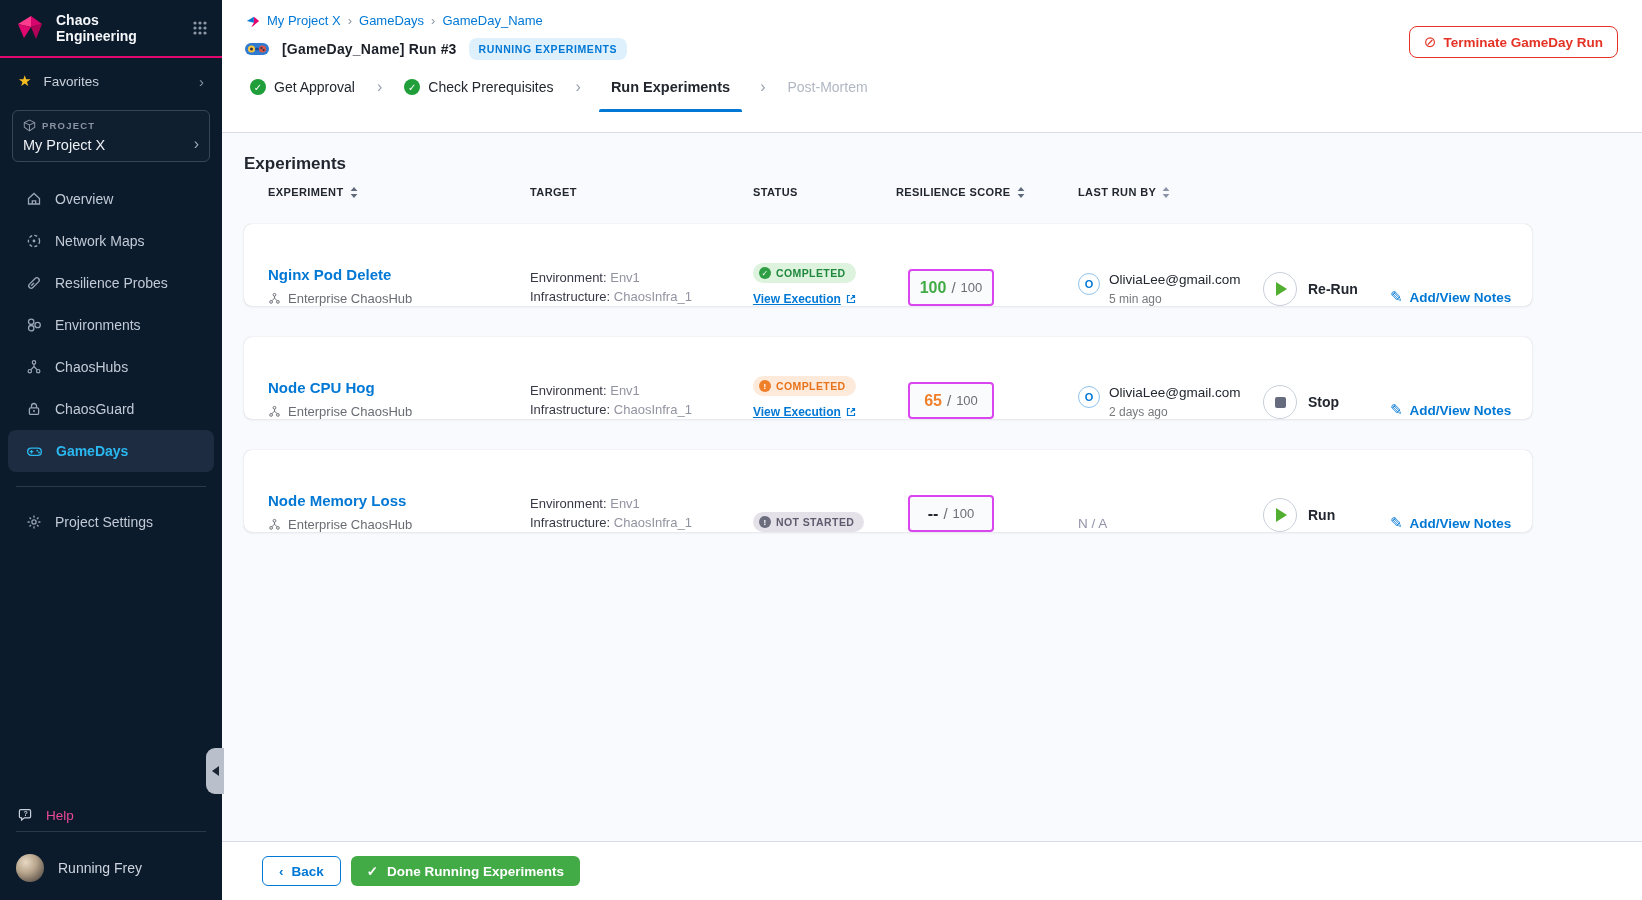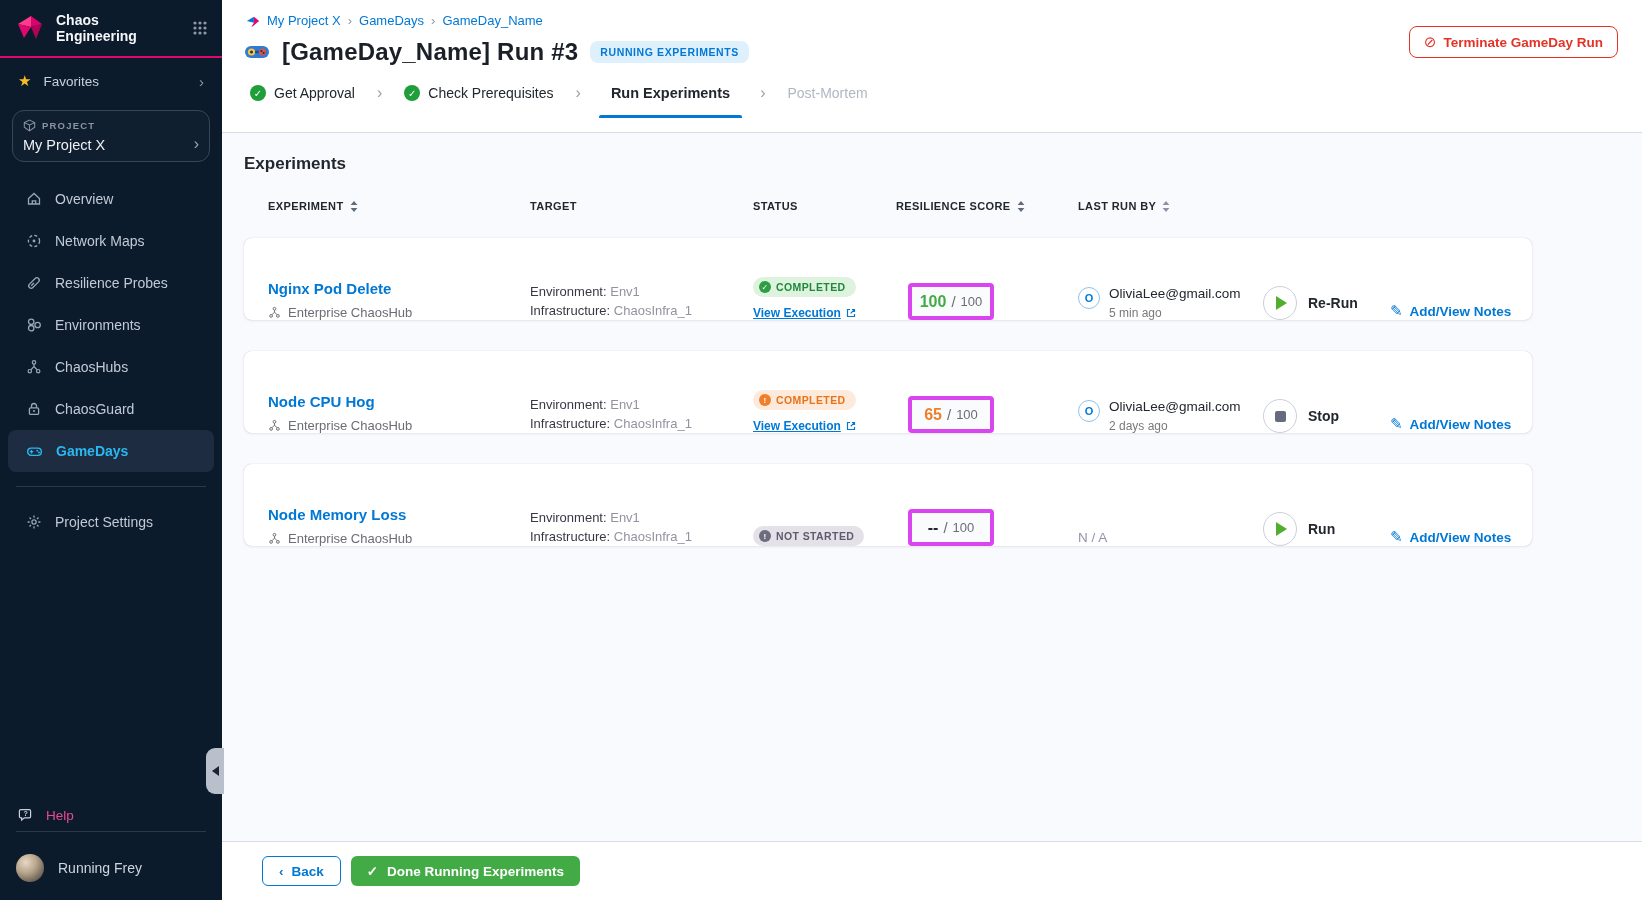--- a/index.html
+++ b/index.html
@@ -8,21 +8,21 @@
 
   
   .sidebar { position:absolute; left:0; top:0; width:222px; height:900px; background:#0b1b2c; display:flex; flex-direction:column; z-index:5; }
   .s-head { display:flex; align-items:center; gap:10px; padding:12px 14px 12px 14px; border-bottom:2px solid #e0076f; }
   .s-logo { width:32px; height:32px; flex:none; }
   .s-title { color:#f4f6f9; font-size:14px; font-weight:bold; line-height:1.15; width:86px; }
   .grid-icon { margin-left:auto; cursor:pointer; }
   .fav { display:flex; align-items:center; gap:12px; padding:14px 18px 10px 18px; color:#c9d0da; font-size:13.5px; cursor:pointer; }
   .fav .star { color:#f5bd20; font-size:15px; }
   .fav .chev { margin-left:auto; color:#8d97a5; font-size:15px; }
-  .proj-card { margin:10px 12px 4px 12px; border:1px solid #3a4656; border-radius:12px; background:#101f30; padding:8px 10px; display:flex; align-items:flex-end; cursor:pointer; }
+  .proj-card { margin:10px 12px 4px 12px; border:1px solid #3a4656; border-radius:6px; background:#101f30; padding:8px 10px; display:flex; align-items:flex-end; cursor:pointer; }
   .proj-card .chev { margin-left:auto; color:#9aa5b5; font-size:16px; }
   .proj-label { display:flex; align-items:center; gap:6px; color:#8b94a2; font-size:9.5px; letter-spacing:1.2px; font-weight:bold; }
   .proj-name { color:#eef1f5; font-size:14.5px; margin-top:5px; }
   .nav { margin-top:12px; }
   .nav-item { height:42px; display:flex; align-items:center; gap:13px; padding:0 18px; color:#c2cad6; font-size:14px; cursor:pointer; margin:0 8px; border-radius:8px; }
   .nav-item svg { flex:none; }
   .nav-item.active { background:#1d2c40; color:#2bb8f0; font-weight:bold; }
   .s-div { border-top:1px solid #2b3848; margin:14px 16px; }
   .s-bottom { margin-top:auto; }
   .help-item { height:40px; display:flex; align-items:flex-end; gap:12px; padding:0 18px; color:#ec4899; font-size:13.5px; cursor:pointer; }
@@ -31,36 +31,36 @@
   .user-name { color:#cfd5de; font-size:14px; }
   .collapse-tab { position:absolute; left:206px; top:748px; width:18px; height:46px; background:#b9c0cc; border-radius:9px 0 0 9px; display:flex; align-items:center; justify-content:center; cursor:pointer; z-index:6; }
   .collapse-tab .tri { width:0; height:0; border-right:7px solid #1a2433; border-top:5px solid transparent; border-bottom:5px solid transparent; }
 
   
   .main-hdr { position:absolute; left:222px; top:0; right:0; height:133px; background:#fff; border-bottom:1px solid #d9dbe8; }
   .crumbs { display:flex; align-items:center; gap:7px; padding:13px 24px 0 24px; font-size:13px; }
   .crumb-link { color:#0278d5; cursor:pointer; text-decoration:none; }
   .crumb-sep { color:#8d97a5; font-size:13px; }
   .title-row { display:flex; align-items:center; gap:12px; padding:10px 24px 0 22px; }
-  .page-title { color:#1b1f27; font-size:24px; font-weight:bold; letter-spacing:.2px; }
+  .page-title { color:#1b1f27; font-size:14px; font-weight:bold; letter-spacing:.2px; }
   .badge-blue { background:#def0fb; color:#0278d5; font-size:10.5px; font-weight:bold; letter-spacing:.6px; padding:5px 10px; border-radius:8px; }
   .btn-terminate { position:absolute; right:24px; top:26px; height:32px; display:flex; align-items:center; gap:7px; padding:0 14px; background:#fff; border:1px solid #e43326; border-radius:8px; color:#e43326; font-size:13.5px; font-weight:bold; cursor:pointer; }
   .btn-terminate .no-icon { font-size:15px; font-weight:normal; }
   .steps { display:flex; align-items:center; gap:18px; padding:0 24px; height:48px; margin-top:3px; }
   .step { display:flex; align-items:center; gap:8px; font-size:14px; color:#22272f; cursor:pointer; height:48px; position:relative; padding:0 4px; }
   .step .chk { width:16px; height:16px; border-radius:50%; background:#1f9e3a; color:#fff; font-size:10px; display:flex; align-items:center; justify-content:center; flex:none; }
   .step.active { font-weight:bold; font-size:14.5px; padding:0 12px; }
   .step.active::after { content:""; position:absolute; left:0; right:0; bottom:-1px; height:3px; background:#0278d5; border-radius:2px 2px 0 0; }
   .step.upcoming { color:#b0b7c3; }
   .step-sep { color:#98a1ad; font-size:16px; }
 
   
   .content { position:absolute; left:222px; top:133px; right:0; bottom:59px; background:#f9fafe; padding:21px 110px 0 22px; overflow:hidden; }
   .section-title { color:#22272f; font-size:17px; font-weight:bold; }
-  .tbl-head { display:flex; align-items:flex-start; margin-top:26px; padding-left:24px; }
+  .tbl-head { display:flex; align-items:flex-start; margin-top:12px; padding-left:24px; }
   .th { display:flex; align-items:center; gap:6px; font-size:11px; font-weight:bold; color:#22272f; letter-spacing:.4px; }
   .col-exp { width:262px; flex:none; }
   .col-tgt { width:223px; flex:none; }
   .col-sts { width:143px; flex:none; }
   .col-scr { width:182px; flex:none; }
   .col-run { width:185px; flex:none; }
   .col-act { width:127px; flex:none; }
   .col-nts { flex:1; }
   .card { height:82px; background:#fff; border-radius:8px; margin-top:26px; box-shadow:0 1px 3px rgba(40,41,61,.08), 0 0 1px rgba(40,41,61,.25); display:flex; align-items:flex-end; padding-left:24px; }
   .card + .card { margin-top:31px; }
@@ -70,21 +70,21 @@
   .tgt-line .val { color:#9293a0; }
   .sts-badge { display:inline-flex; align-items:center; gap:5px; padding:4px 10px 4px 6px; border-radius:10px; font-size:10.5px; font-weight:bold; letter-spacing:.4px; }
   .sts-badge .dot { width:12px; height:12px; border-radius:50%; color:#fff; font-size:8px; display:flex; align-items:center; justify-content:center; flex:none; }
   .sts-ok { background:#ddf3de; color:#1f883d; }
   .sts-ok .dot { background:#2e9e44; }
   .sts-warn { background:#fdeadb; color:#e8731a; }
   .sts-warn .dot { background:#f07f2a; }
   .sts-na { background:#e4e2e8; color:#5d5b6d; }
   .sts-na .dot { background:#6b6d7e; }
   .view-exec { display:flex; align-items:center; gap:5px; margin-top:9px; color:#0278d5; font-size:12px; font-weight:bold; text-decoration:underline; cursor:pointer; }
-  .score-box { width:86px; height:37px; background:#fafbfd; border:4px solid #d946ef; border-radius:4px; display:flex; align-items:center; justify-content:center; gap:5px; margin-left:12px; }
+  .score-box { width:86px; height:37px; background:#fafbfd; border:2px solid #d946ef; border-radius:4px; display:flex; align-items:center; justify-content:center; gap:5px; margin-left:12px; }
   .score-num { font-size:16px; font-weight:bold; }
   .score-den { font-size:13px; color:#6b6d75; }
   .score-slash { font-size:15px; color:#6b6d75; }
   .runby { display:flex; align-items:flex-start; gap:9px; }
   .avatar-o { width:22px; height:22px; border-radius:50%; border:1px solid #8fc3ee; color:#0278d5; background:#fff; font-size:11px; font-weight:bold; display:flex; align-items:center; justify-content:center; flex:none; margin-top:1px; }
   .runby-mail { font-size:13.5px; color:#22272f; }
   .runby-time { font-size:12px; color:#77797c; margin-top:5px; }
   .na-text { color:#9293ab; font-size:13.5px; }
   .action { display:flex; align-items:center; gap:11px; cursor:pointer; }
   .circle-btn { width:34px; height:34px; border-radius:50%; border:1.5px solid #c9cfdb; background:#fff; display:flex; align-items:center; justify-content:center; }

